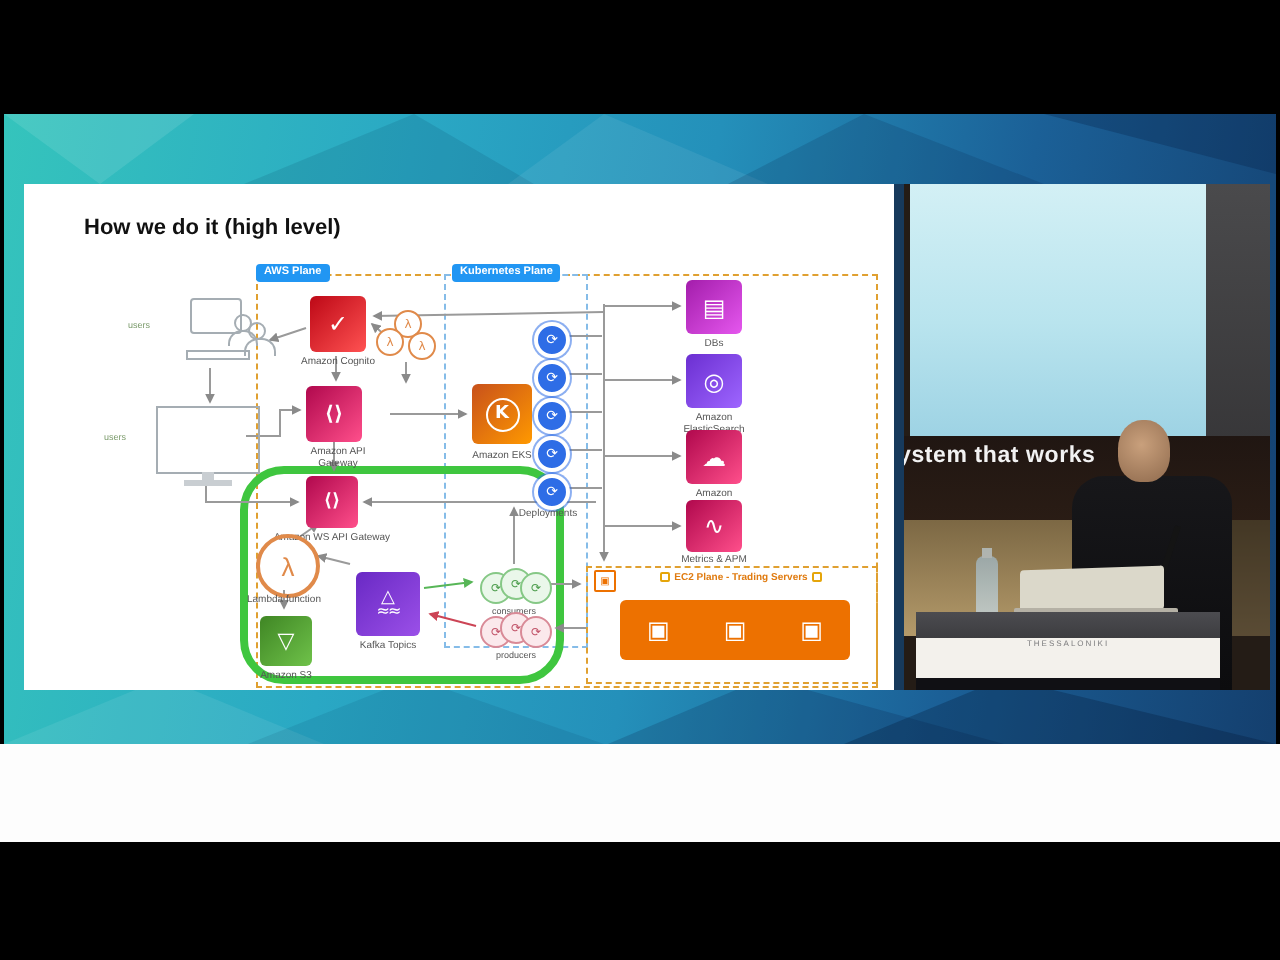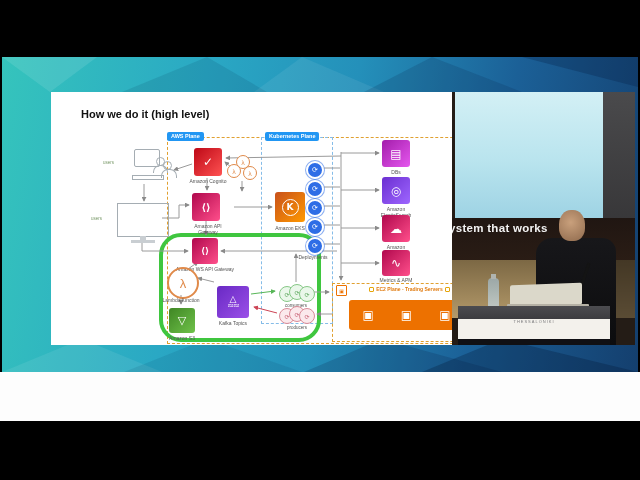--- a/index.html
+++ b/index.html
@@ -6,21 +6,21 @@
   body{width:640px;height:480px;position:relative;overflow:hidden;
        font-family:"Liberation Sans","DejaVu Sans",sans-serif;}
   .abs{position:absolute;}
   
   #top-black{left:0;top:0;width:640px;height:57px;background:#000;}
   #stage{left:2px;top:57px;width:636px;height:315px;
     background:linear-gradient(100deg,#35c4bc 0%,#2aa8c4 30%,#2490ba 52%,#1b6097 75%,#143f6e 100%);}
   #footer-white{left:0;top:372px;width:640px;height:49px;background:#fdfdfd;}
   #footer-black{left:0;top:421px;width:640px;height:59px;background:#000;}
   
-  #slide{left:10px;top:35px;width:435px;height:253px;background:#fff;margin-left:39px;}
+  #slide{left:10px;top:35px;width:435px;height:253px;background:#fff;}
   #sep{left:445px;top:35px;width:6px;height:253px;background:#173a5c;}
   #slide-title{left:30px;top:16px;font-size:11px;font-weight:bold;color:#111;}
   .plane{border:1px dashed #e0a030;}
   #aws-box{left:116px;top:45px;width:309px;height:205px;}
   #k8s-box{left:210px;top:45px;width:70px;height:185px;border:1px dashed #85bce8;}
   #ec2-box{left:281px;top:191px;width:144px;height:57px;}
   .badge{background:#2196f3;color:#fff;font-size:5.5px;font-weight:bold;
          padding:1px 4px;border-radius:2px;line-height:1.2;}
   #aws-badge{left:116px;top:40px;}
   #k8s-badge{left:214px;top:40px;}

